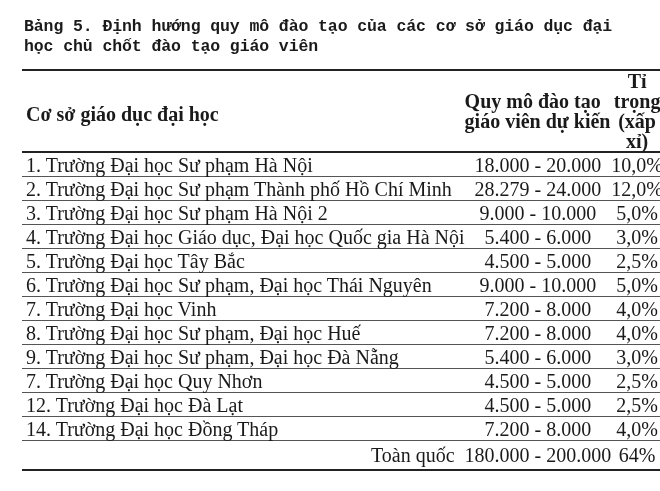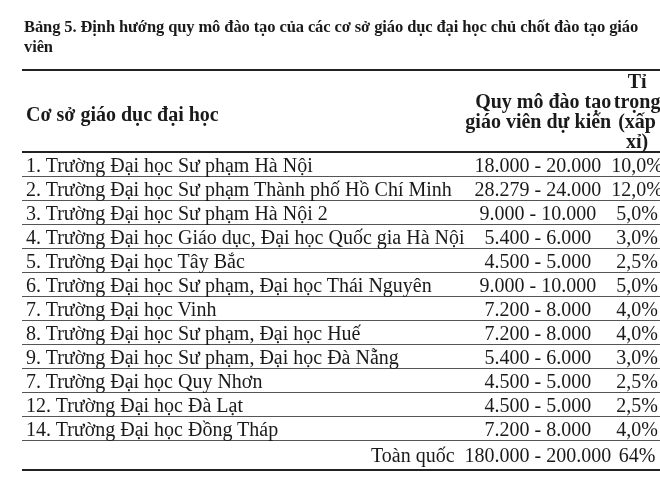--- a/index.html
+++ b/index.html
@@ -1,25 +1,25 @@
 <!DOCTYPE html>
 <html><head>
 <meta charset="utf-8">
 <style>
   html, body { margin: 0; padding: 0; background: #ffffff; }
   body { width: 660px; height: 491px; position: relative; overflow: hidden;
          font-family: "Liberation Serif", "DejaVu Serif", serif; color: #1a1a1a; }
   .caption { position: absolute; left: 24px; top: 17px; width: 620px;
-             font-weight: bold; font-size: 16.5px; line-height: 20px; letter-spacing: -0.1px; }
+             font-weight: bold; font-size: 16.5px; line-height: 20px; letter-spacing: -0.1px; font-family: Liberation Mono, monospace; }
   table { position: absolute; left: 22px; top: 69px; width: 619px; border-collapse: collapse; font-size: 20px; }
   thead tr { border-top: 2px solid #222; border-bottom: 2px solid #222; }
   th { font-weight: bold; padding: 0; line-height: 20px; }
   thead tr th { height: 46px; }
   th.col-name { text-align: left; padding-left: 4px; padding-top: 6px; }
-  th.col-scale { text-align: right; width: 150px; }
+  th.col-scale { text-align: left; width: 150px; }
   th.col-ratio { text-align: center; width: 92px; }
   tbody tr { border-bottom: 1.5px solid #555; }
   tbody td { height: 23px; padding: 0; line-height: 22px; }
   td.c-name { padding-left: 4px; text-align: left; white-space: nowrap; }
   td.c-scale { text-align: center; white-space: nowrap; }
   td.c-ratio { text-align: center; }
   tr.total { border-bottom: 2.5px solid #222; }
   tr.total td { font-weight: normal; height: 28px; }
   tr.total td.c-name { text-align: right; padding-right: 10px; }
 </style>

